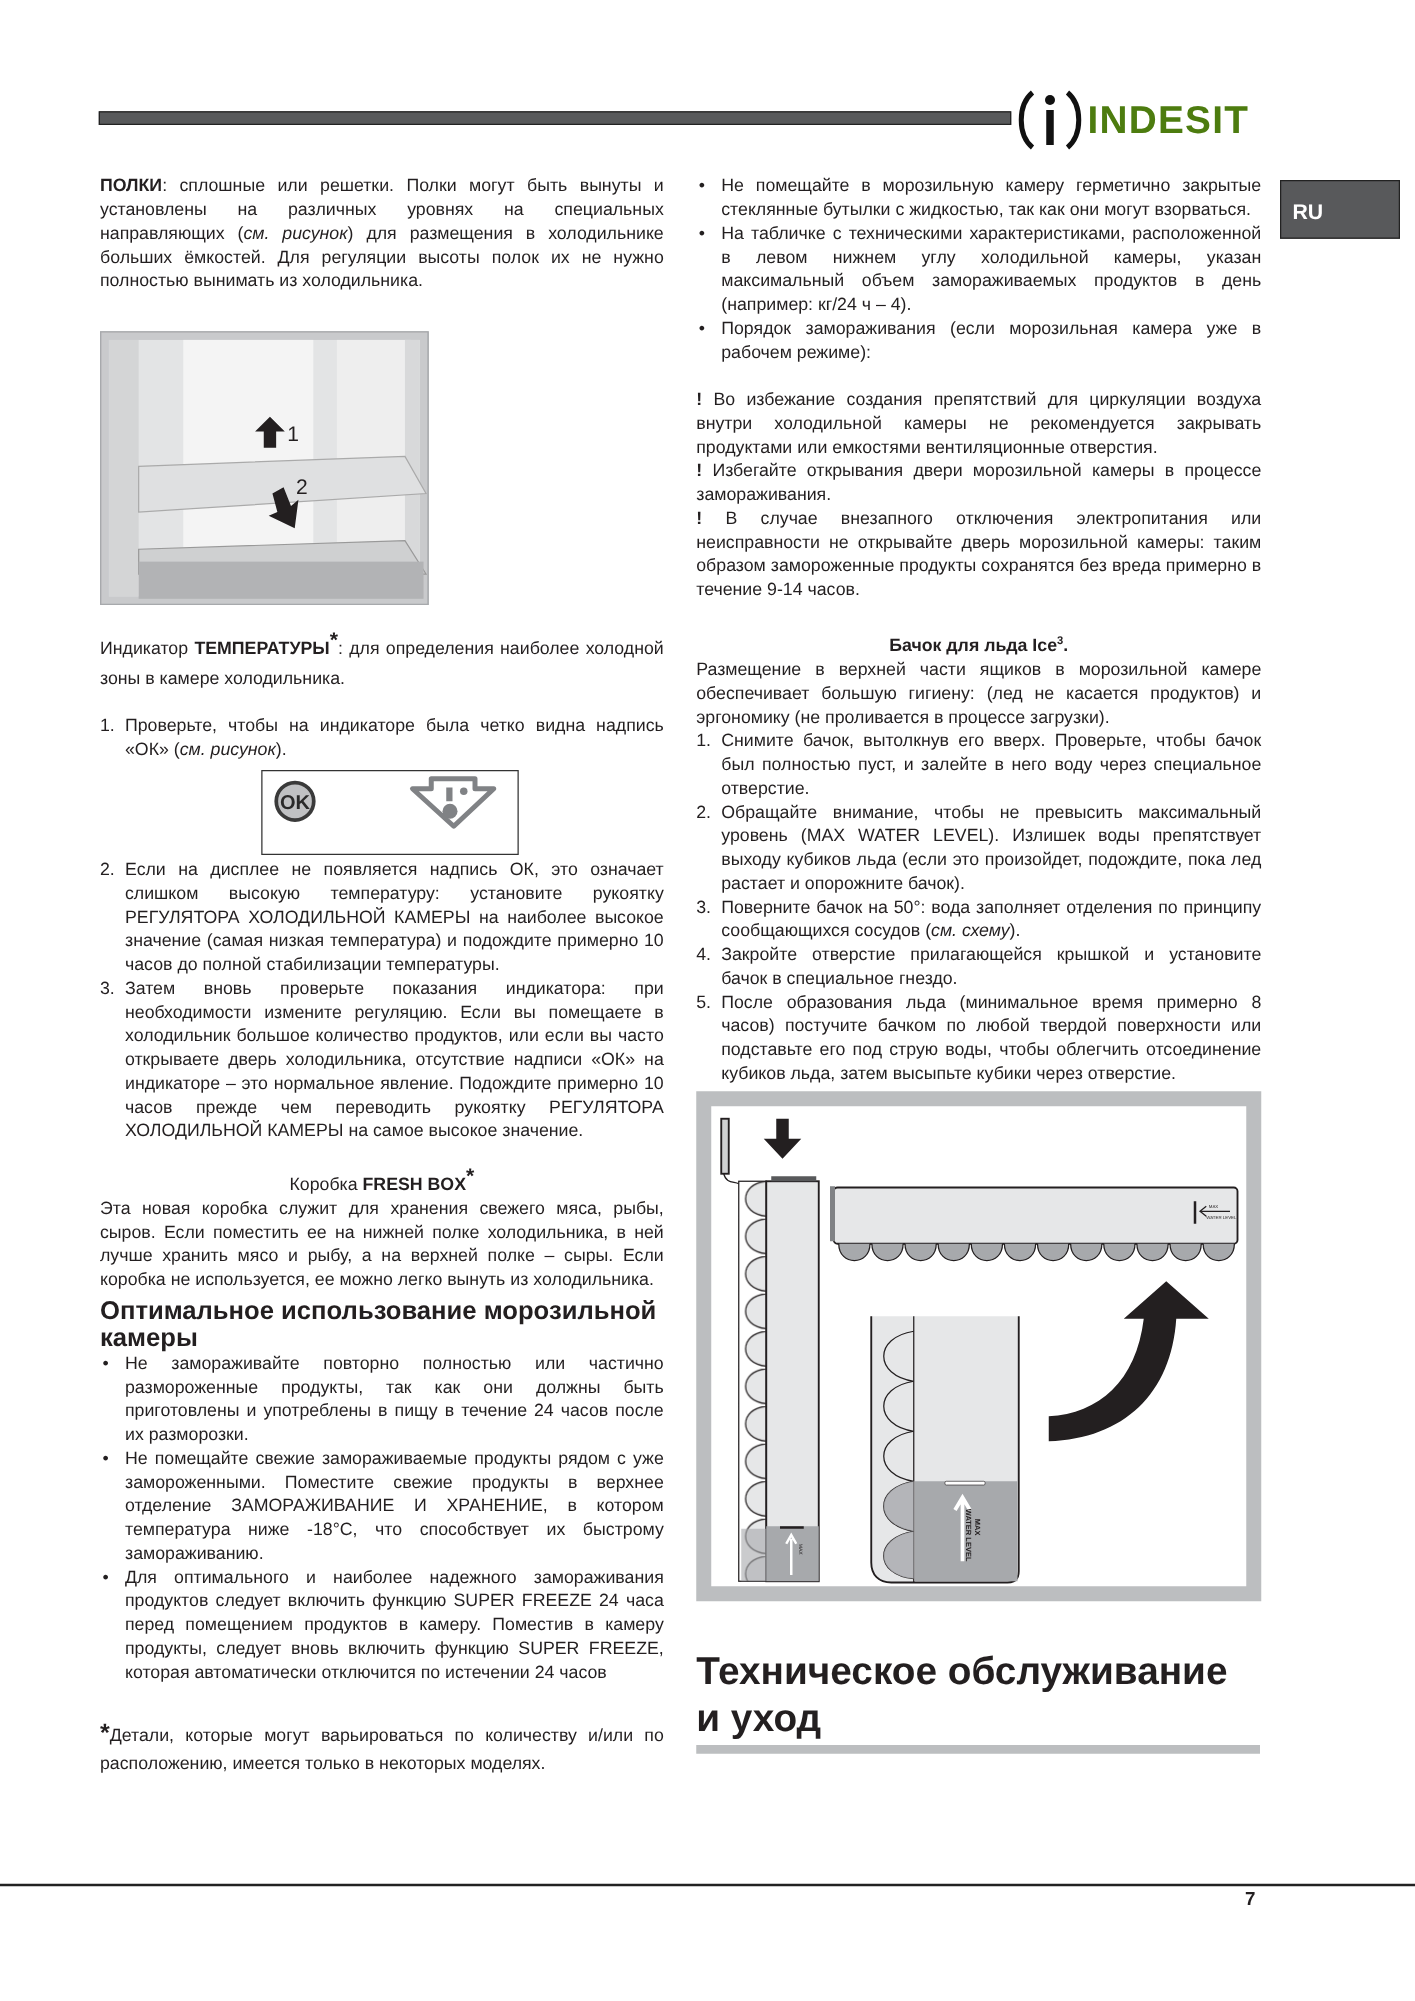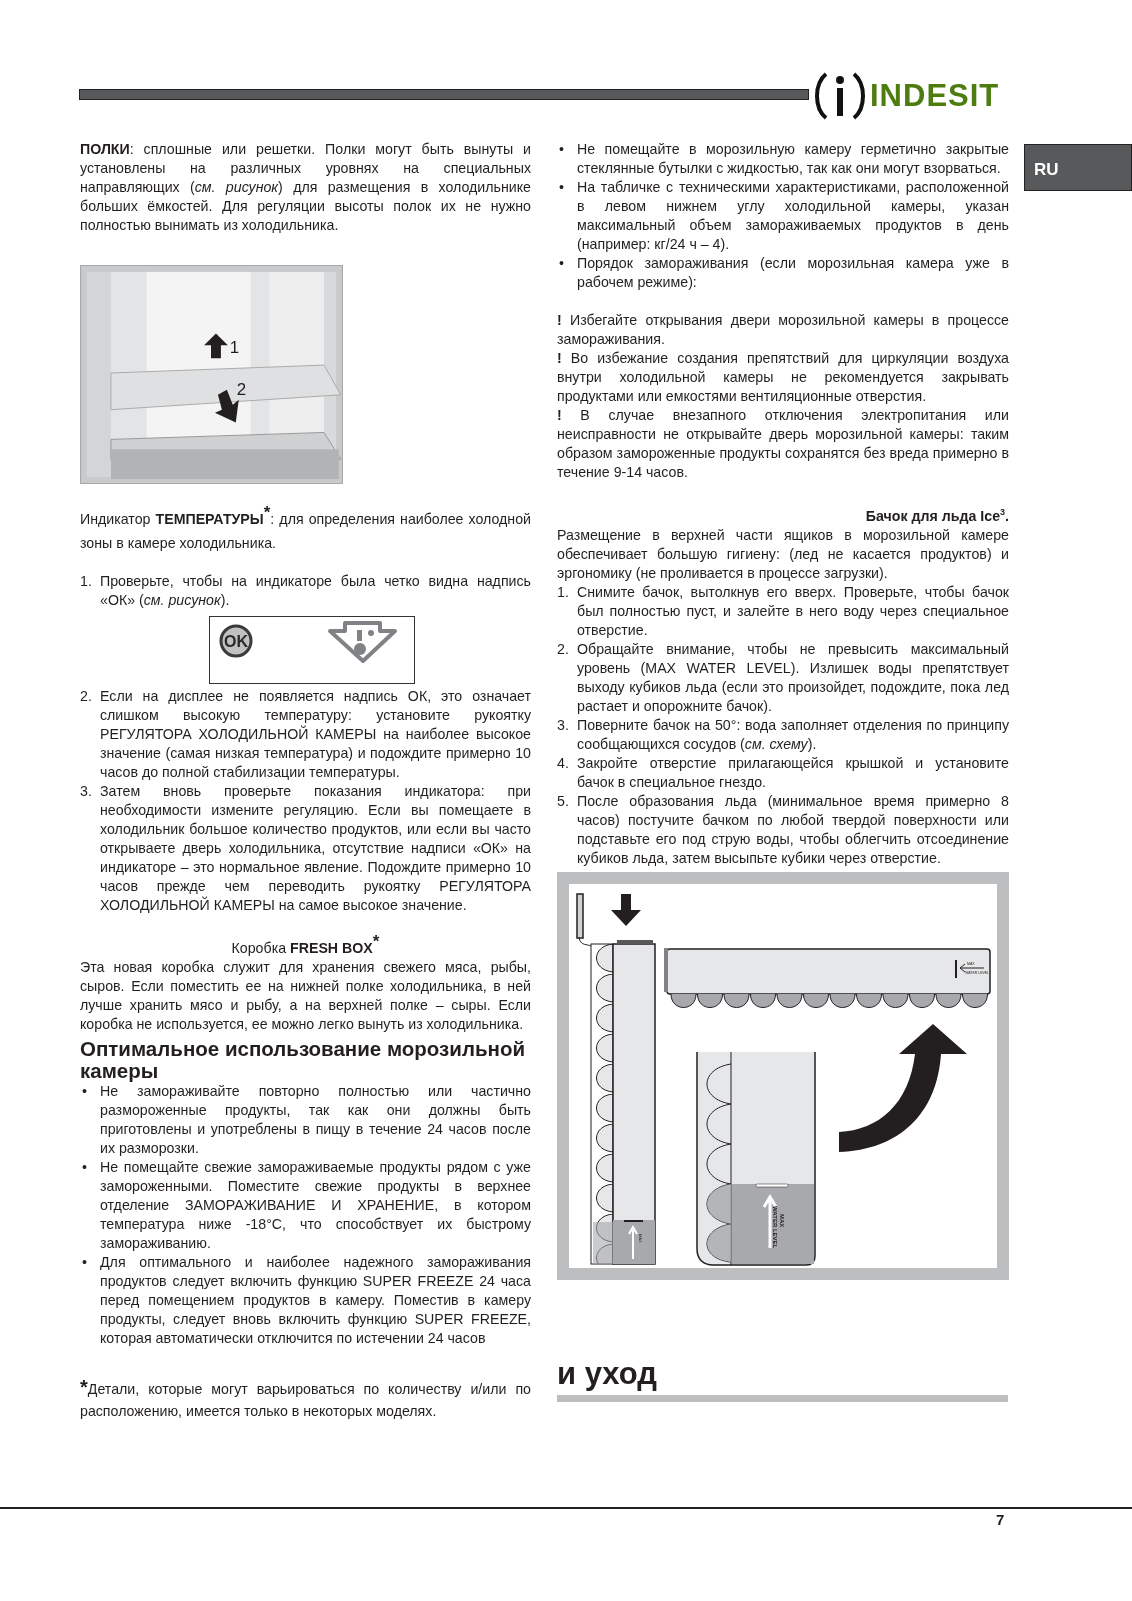--- a/index.html
+++ b/index.html
@@ -4,21 +4,21 @@
 <style>
   * { box-sizing: border-box; margin: 0; padding: 0; }
   html, body { width: 1132px; height: 1601px; background: #ffffff; }
   body { position: relative; font-family: "Liberation Sans", sans-serif; color: #231f20; overflow: hidden; }
 
   .header-bar { position: absolute; left: 79px; top: 89px; width: 730px; height: 11px; background: #58595b; border: 1px solid #222; }
   .logo { position: absolute; left: 812px; top: 68px; width: 200px; height: 56px; display: flex; align-items: center; }
   .logo svg { width: 56px; height: 56px; }
   .logo-text { font-family: "Liberation Sans", sans-serif; font-weight: bold; font-size: 31px; letter-spacing: 1px; margin-left: 2px; color: #4d7c0f; }
 
-  .lang-tab { position: absolute; left: 1024px; top: 144px; width: 108px; height: 47px; background: #58595b; border: 1px solid #222; color: #fff; font-weight: bold; font-size: 17px; padding: 15px 0 0 9px; }
+  .lang-tab { position: absolute; left: 1024px; top: 144px; width: 96px; height: 47px; background: #58595b; border: 1px solid #222; color: #fff; font-weight: bold; font-size: 17px; padding: 15px 0 0 9px; }
 
   .col { position: absolute; font-size: 14.2px; line-height: 19px; }
   .col-left { left: 80px; top: 140px; width: 451px; }
   .col-right { left: 557px; top: 140px; width: 452px; }
 
   p { text-align: justify; }
   .bold { font-weight: bold; }
   .it { font-style: italic; }
 
   ul.bullets, ol.nums { list-style: none; }
@@ -124,27 +124,27 @@
 
 <div class="col col-right">
   <ul class="bullets">
     <li>Не помещайте в морозильную камеру герметично закрытые стеклянные бутылки с жидкостью, так как они могут взорваться.</li>
     <li>На табличке с техническими характеристиками, расположенной в левом нижнем углу холодильной камеры, указан максимальный объем замораживаемых продуктов в день (например: кг/24 ч – 4).</li>
     <li>Порядок замораживания (если морозильная камера уже в рабочем режиме):</li>
   </ul>
 
   <div class="sp" style="height:19px"></div>
 
+  <p><span class="bold">!</span><span> Во избежание создания препятствий для циркуляции воздуха внутри холодильной камеры не рекомендуется закрывать продуктами или емкостями вентиляционные отверстия.</span></p>
   <p><span class="bold">!</span><span> Избегайте открывания двери морозильной камеры в процессе замораживания.</span></p>
-  <p><span class="bold">!</span><span> Во избежание создания препятствий для циркуляции воздуха внутри холодильной камеры не рекомендуется закрывать продуктами или емкостями вентиляционные отверстия.</span></p>
   <p><span class="bold">!</span><span> В случае внезапного отключения электропитания или неисправности не открывайте дверь морозильной камеры: таким образом замороженные продукты сохранятся без вреда примерно в течение 9-14 часов.</span></p>
 
   <div class="sp" style="height:21px"></div>
 
-  <p class="bold" style="text-align:right;"><span>Бачок для льда Ice</span><sup style="font-size:9px;">3</sup><span>.</span></p>
+  <p class="bold" style="text-align:center;"><span>Бачок для льда Ice</span><sup style="font-size:9px;">3</sup><span>.</span></p>
   <p>Размещение в верхней части ящиков в морозильной камере обеспечивает большую гигиену: (лед не касается продуктов) и эргономику (не проливается в процессе загрузки).</p>
 
   <ol class="nums">
     <li><span class="num">1.</span><span>Снимите бачок, вытолкнув его вверх. Проверьте, чтобы бачок был полностью пуст, и залейте в него воду через специальное отверстие.</span></li>
     <li><span class="num">2.</span><span>Обращайте внимание, чтобы не превысить максимальный уровень (MAX WATER LEVEL). Излишек воды препятствует выходу кубиков льда (если это произойдет, подождите, пока лед растает и опорожните бачок).</span></li>
     <li><span class="num">3.</span><span>Поверните бачок на 50°: вода заполняет отделения по принципу сообщающихся сосудов (</span><span class="it">см. схему</span><span>).</span></li>
     <li><span class="num">4.</span><span>Закройте отверстие прилагающейся крышкой и установите бачок в специальное гнездо.</span></li>
     <li><span class="num">5.</span><span>После образования льда (минимальное время примерно 8 часов) постучите бачком по любой твердой поверхности или подставьте его под струю воды, чтобы облегчить отсоединение кубиков льда, затем высыпьте кубики через отверстие.</span></li>
   </ol>
 
@@ -203,18 +203,18 @@
         <text x="211" y="330" transform="rotate(90 211 330)" font-family="Liberation Sans, sans-serif" font-weight="bold" font-size="6" fill="#231f20">MAX</text>
         <text x="204" y="322" transform="rotate(90 204 322)" font-family="Liberation Sans, sans-serif" font-weight="bold" font-size="6" fill="#231f20">WATER LEVEL</text>
 
         <path d="M270 268 L270 248 C310 246 340 220 346 170 L330 170 L364 140 L398 170 L372 170 C368 230 330 266 270 268 Z" fill="#231f20"></path>
       </svg>
     </div>
   </div>
 
   <div class="sp" style="height:37px"></div>
 
-  <h1 class="heading-h1"><br><span>и уход</span></h1>
+  <h1 class="heading-h1"><span>Техническое обслуживание</span><br><span>и уход</span></h1>
   <div class="h1-rule"></div>
 </div>
 
 <div class="footer-rule"></div>
 <div class="page-num">7</div>
 
 </body></html>

